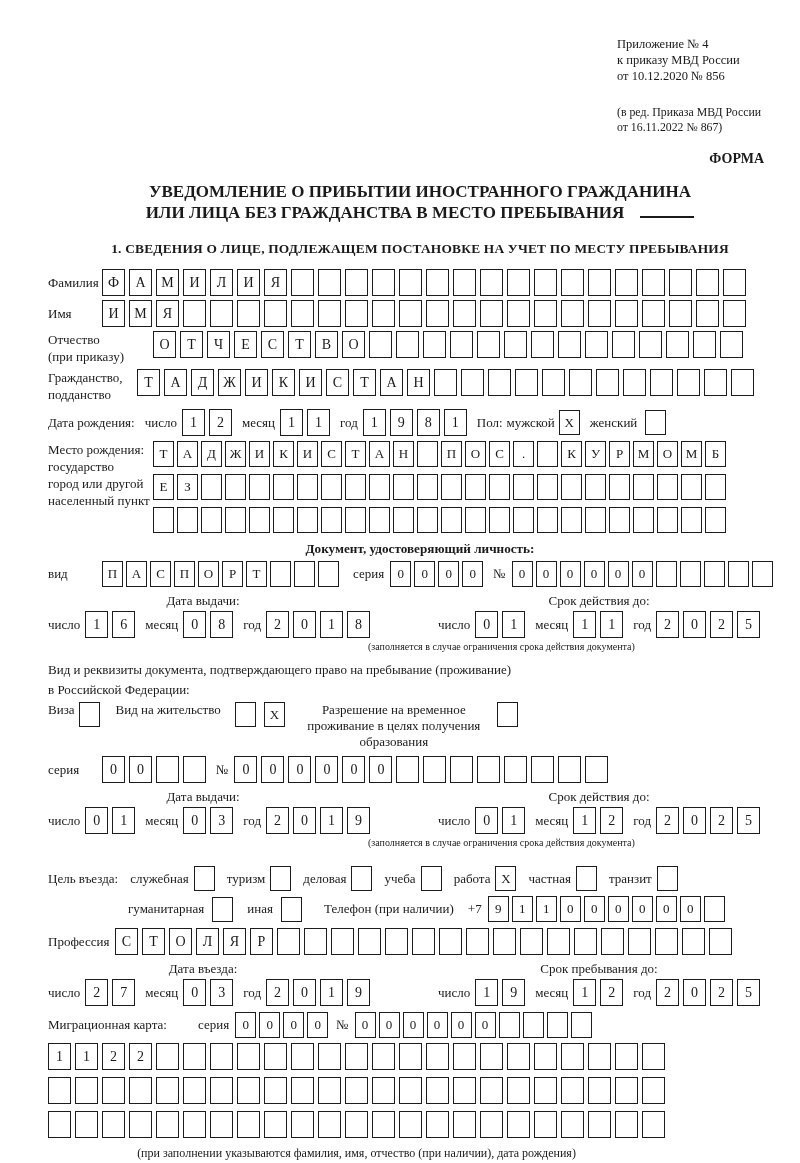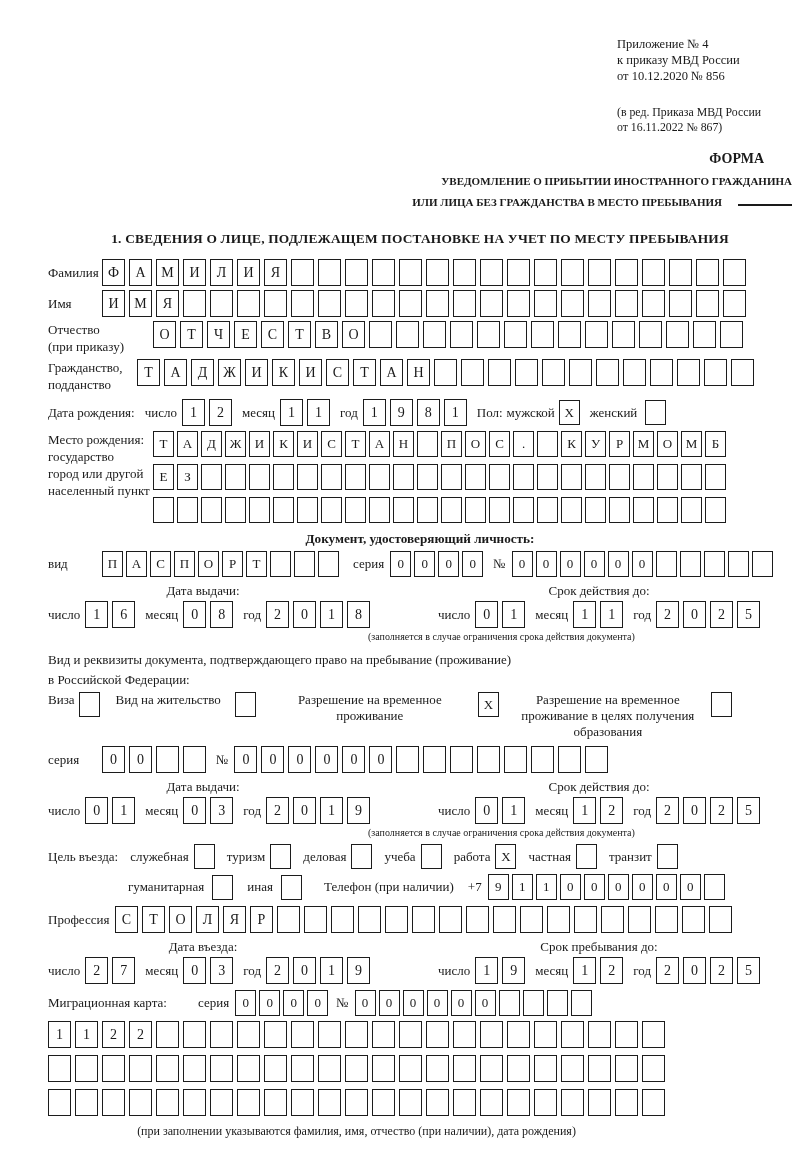--- a/index.html
+++ b/index.html
@@ -5,21 +5,21 @@
   * { margin:0; padding:0; box-sizing:border-box; }
   html,body { background:#fff; }
   body { width:800px; height:1163px; color:#1a1a1a;
          font-family:"Liberation Serif","DejaVu Serif",serif; font-size:13px; }
   .page { width:800px; height:1163px; padding:36px 8px 8px 48px; overflow:hidden; }
 
   .hdr { margin-left:569px; font-size:12.5px; line-height:16px; }
   .hdr .sub { margin-top:21px; font-size:11.8px; line-height:15px; }
   .forma { margin-top:16px; padding-right:28px; text-align:right; font-weight:700; font-size:14px; }
 
-  .title { margin-top:4px; text-align:right; font-weight:700; font-size:11px; line-height:21px; }
+  .title { margin-top:14px; text-align:center; font-weight:700; font-size:17px; line-height:21px; }
   .blank { display:inline-block; width:54px; height:12px; border-bottom:2px solid #1a1a1a; margin-left:16px; }
 
   .sect { margin-top:18px; text-align:center; font-weight:700; font-size:13.4px; letter-spacing:.2px; }
 
   .frow { display:flex; align-items:center; margin-top:4px; }
   .frow.top { align-items:flex-start; }
   .lbl, .lbl2 { flex:0 0 auto; font-size:13px; }
   .lbl2 { line-height:17px; }
 
   .cellrow { display:flex; gap:4px; flex:0 0 auto; }
@@ -406,21 +406,20 @@
   <div class="intro">
     <div>Вид и реквизиты документа, подтверждающего право на пребывание (проживание)</div>
     <div>в Российской Федерации:</div>
   </div>
 
   <div class="frow top" style="margin-top:2px">
     <span class="lbl">Виза</span>
     <span class="chk ml4"></span>
     <span class="lbl ml16">Вид на жительство</span>
     <span class="chk ml14"></span>
-    <div class="optwrap ml14" style="width:200px">Разрешение на временное проживание</div>
     <span class="chk ml8">X</span>
     <div class="optwrap ml14" style="width:190px">Разрешение на временное проживание в целях получения образования</div>
     <span class="chk ml8"></span>
   </div>
 
   <div class="frow" style="margin-top:6px">
     <span class="lbl" style="width:54px">серия</span>
     <div class="cellrow">
         <span class="cell">0</span>
         <span class="cell">0</span>
@@ -487,21 +486,21 @@
             <span class="cell">2</span>
             <span class="cell">0</span>
             <span class="cell">2</span>
             <span class="cell">5</span>
           </div>
       </div>
       <div class="dnote">(заполняется в случае ограничения срока действия документа)</div>
     </div>
   </div>
 
-  <div class="frow" style="margin-top:6px">
+  <div class="frow" style="margin-top:18px">
     <span class="lbl">Цель въезда:</span>
     <span class="optlbl">служебная</span>
     <span class="chk"></span>
     <span class="optlbl">туризм</span>
     <span class="chk"></span>
     <span class="optlbl">деловая</span>
     <span class="chk"></span>
     <span class="optlbl">учеба</span>
     <span class="chk"></span>
     <span class="optlbl">работа</span>

